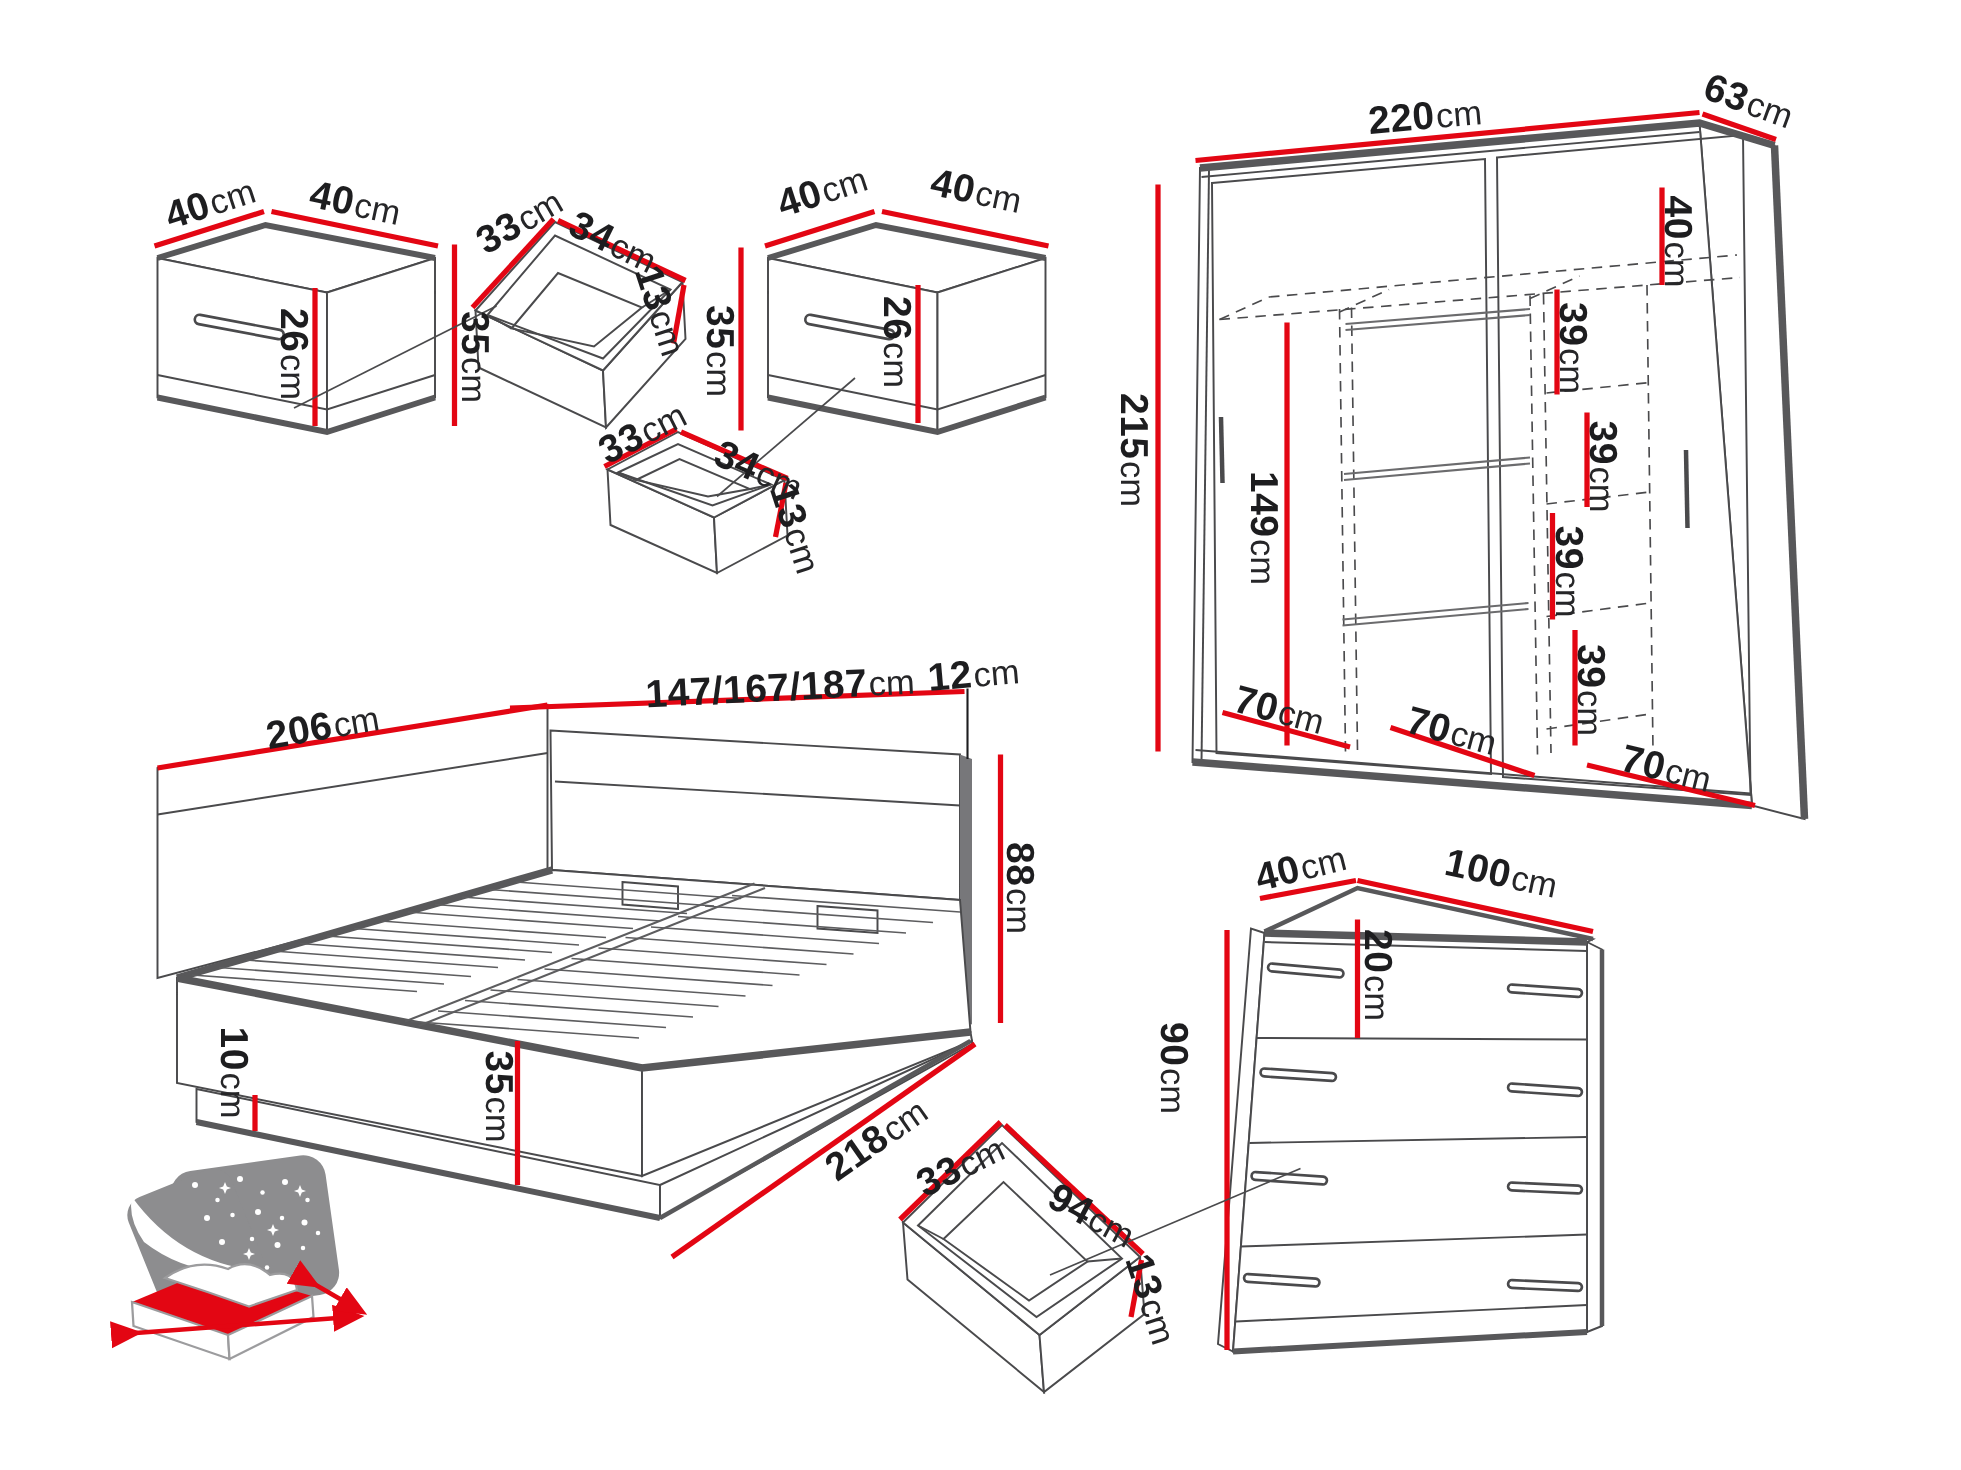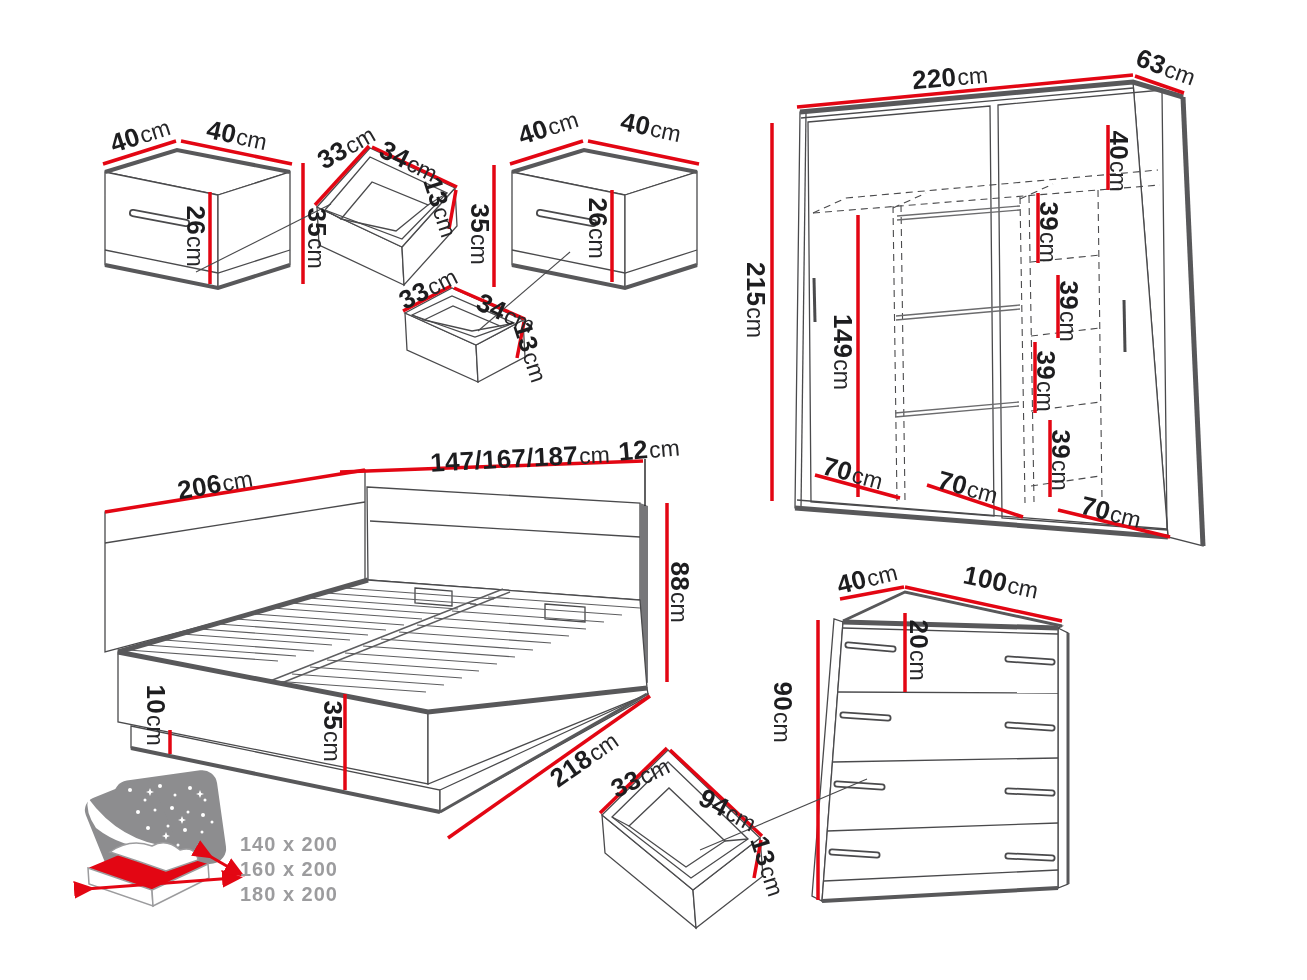--- a/index.html
+++ b/index.html
@@ -338,19 +338,14 @@
 
   <div class="dim" style="left:867px;top:578px;transform:translate(-50%,-50%) rotate(-14deg)"><span class="n">40</span><span class="u">cm</span></div>
   <div class="dim" style="left:1001px;top:582px;transform:translate(-50%,-50%) rotate(12deg)"><span class="n">100</span><span class="u">cm</span></div>
   <div class="dim" style="left:919px;top:650px;transform:translate(-50%,-50%) rotate(90deg)"><span class="n">20</span><span class="u">cm</span></div>
   <div class="dim" style="left:783px;top:712px;transform:translate(-50%,-50%) rotate(90deg)"><span class="n">90</span><span class="u">cm</span></div>
 
   <div class="dim" style="left:640px;top:777px;transform:translate(-50%,-50%) rotate(-26deg)"><span class="n">33</span><span class="u">cm</span></div>
   <div class="dim" style="left:728px;top:810px;transform:translate(-50%,-50%) rotate(28deg)"><span class="n">94</span><span class="u">cm</span></div>
   <div class="dim" style="left:768px;top:866px;transform:translate(-50%,-50%) rotate(72deg)"><span class="n">13</span><span class="u">cm</span></div>
 
-  <div class="sizes">
-    <div>140 x 200</div>
-    <div>160 x 200</div>
-    <div>180 x 200</div>
-  </div>
 
 </div>
 
 </body></html>

